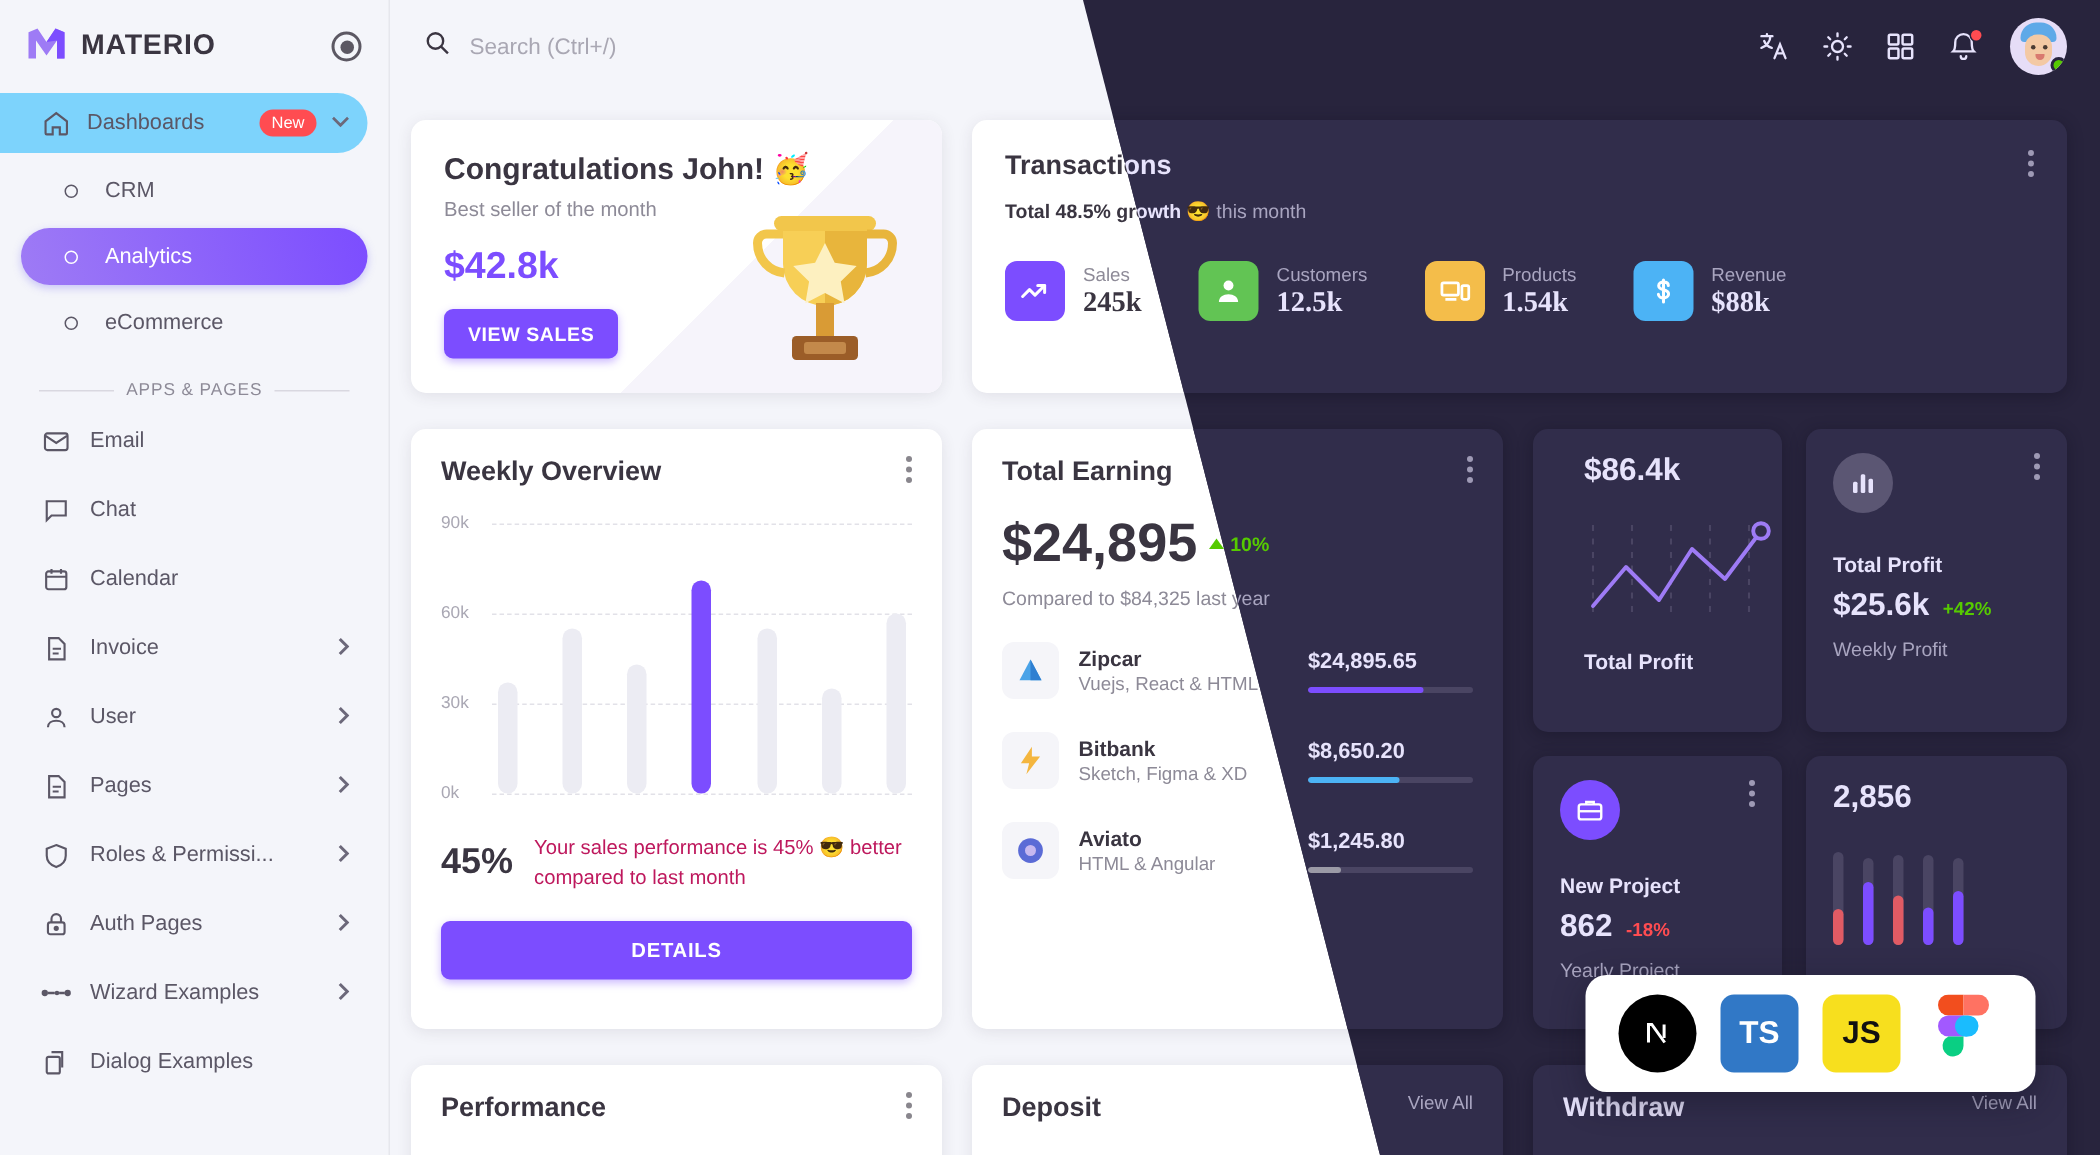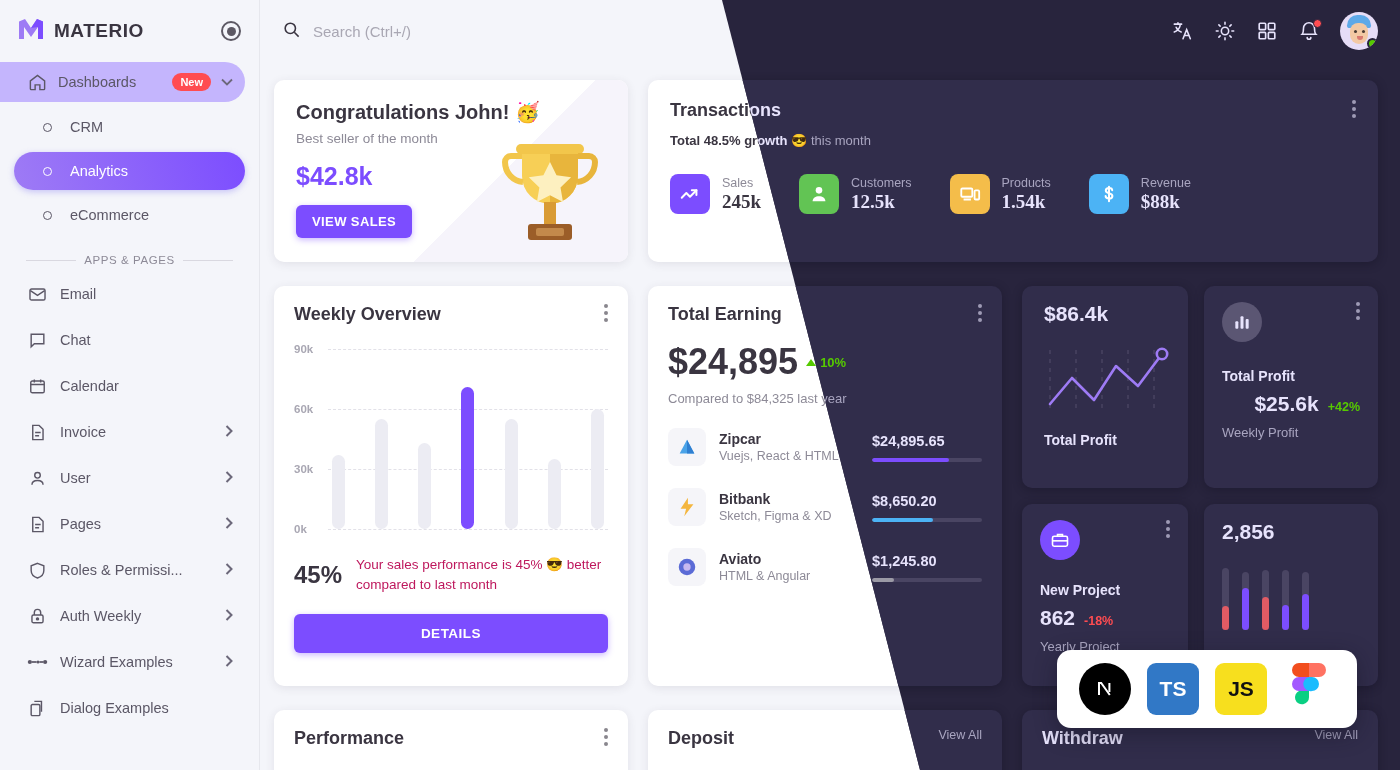--- a/index.html
+++ b/index.html
@@ -28,29 +28,29 @@
   .brand-dot { margin-left: auto; width: 20px; height: 20px; border-radius: 50%;
     border: 2px solid #3a3541d0; display:flex; align-items:center; justify-content:center; }
   .brand-dot i { width: 9px; height: 9px; border-radius: 50%; background: #3a3541d0; display:block; }
 
   .nav { padding: 0 14px; }
   .nav-item {
     height: 40px; display: flex; align-items: center; gap: 12px;
     padding: 0 12px; border-radius: 20px; margin-bottom: 6px;
     color: #5b5766; font-size: 14.5px; cursor: pointer;
   }
-  .nav-item.group { background: #c4b5fd; border-radius: 0 20px 20px 0; margin-left:-14px; padding-left: 26px; gap: 10px; }
+  .nav-item.group { background: #7dd3fc; border-radius: 0 20px 20px 0; margin-left:-14px; padding-left: 26px; gap: 10px; }
   .nav-item.active {
     background: linear-gradient(72deg, #9e7bf5 0%, #7c4dff 100%);
     color: #fff; box-shadow: 0 2px 6px rgba(115,103,240,.35);
   }
   .nav-item .ico { width: 22px; height: 22px; display:flex; align-items:center; justify-content:center; flex:0 0 22px;}
   .nav-item .lbl { flex: 1 1 auto; white-space: nowrap; overflow: hidden; }
   .badge-new {
-    background: #ff4c51; color: #fff; font-size: 11px; font-weight: bold;
+    background: #ff4c51; color: #fff; font-size: 11px; font-weight: normal;
     border-radius: 10px; padding: 2px 8px; line-height: 1.35;
   }
   .chev { font-size: 11px; color: #6c687a; }
   .bullet { width: 9px; height: 9px; border-radius: 50%; border: 1.6px solid currentColor; }
   .sub-item { height: 38px; padding-left: 22px; }
   .sect {
     display: flex; align-items: center; gap: 8px; color: #8d8a97;
     font-size: 11.5px; letter-spacing: .6px; padding: 14px 12px 8px 12px;
   }
   .sect .line { flex: 1; height: 1px; background: #d9d8e0; }
@@ -117,21 +117,21 @@
   .tx-lbl { font-size: 12.5px; color:#8d8a97; }
   .dark .tx-lbl { color:#a9a5c0; }
   .tx-val { font-size: 19px; font-weight: bold; color:#3a3541; margin-top:1px;font-family:Liberation Serif, serif; }
   .dark .tx-val { color:#e7e3fc; }
 
   
   #weekly { left: 14px; top: 224px; width: 354px; height: 400px; padding: 18px 20px; }
   .wk-chart { position: relative; height: 180px; margin-top: 24px; }
   .gridline { position:absolute; left: 34px; right: 0; height:0;
     border-top: 1px dashed #e2e1e8; }
-  .ytick { position:absolute; left:0; font-size: 11.5px; color:#a9a7b3; transform: translateY(-50%); font-weight: bold; }
+  .ytick { position:absolute; left:0; font-size: 11.5px; color:#a9a7b3; transform: translateY(-50%); }
   .bars { position:absolute; left: 38px; right: 4px; bottom: 0; top: 0;
     display:flex; align-items:flex-end; justify-content:space-between; }
   .bar { width: 13px; border-radius: 7px; background: #ececf3; }
   .bar.hi { background:#7c4dff; }
   .wk-foot { display:flex; align-items:center; gap: 14px; margin-top: 26px; }
   .wk-pct { font-size: 24px; font-weight: bold; color:#3a3541; }
   .wk-txt { font-size: 13.5px; color:#be185d; line-height: 1.45; }
   .btn-block { display:block; width:100%; margin-top: 20px; background:#7c4dff; color:#fff;
     border:none; border-radius:6px; padding: 12px 0; font-size:13.5px; font-weight:bold;
     letter-spacing:.5px; cursor:pointer; box-shadow:0 2px 6px rgba(124,77,255,.4); }
@@ -153,21 +153,21 @@
   .e-tech { font-size: 12.5px; color:#8d8a97; margin-top:2px;}
   .dark .e-tech { color:#a9a5c0; }
   .e-right { margin-left:auto; text-align:left; width: 110px;}
   .e-price { font-size: 14.5px; font-weight:bold; color:#3a3541; }
   .dark .e-price { color:#e7e3fc; }
   .e-bar { height: 4px; border-radius:3px; background:#e8e7ee; margin-top: 9px; overflow:hidden; }
   .dark .e-bar { background:#4a4563; }
   .e-bar span { display:block; height:100%; border-radius:3px; }
 
   
-  #profit1 { left: 762px; top: 224px; width: 166px; height: 202px; padding: 16px 22px; }
+  #profit1 { left: 762px; top: 224px; width: 166px; height: 202px; padding: 16px 34px; }
   #profit2 { left: 944px; top: 224px; width: 174px; height: 202px; padding: 16px 18px; }
   #project  { left: 762px; top: 442px; width: 166px; height: 182px; padding: 16px 18px; }
   #sessions { left: 944px; top: 442px; width: 174px; height: 182px; padding: 16px 18px; }
   .s-num { font-size: 21px; font-weight:bold; color:#3a3541; }
   .dark .s-num { color:#e7e3fc; }
   .s-cap { font-size: 14px; font-weight:bold; color:#3a3541; }
   .dark .s-cap { color:#e7e3fc; }
   .round-ic { width: 40px; height:40px; border-radius:50%; display:flex;align-items:center;justify-content:center;}
   .s-sub { font-size:13px; color:#8d8a97; margin-top:9px; }
   .dark .s-sub { color:#a9a5c0; }
@@ -336,21 +336,21 @@
               </svg></span>
         </div>
         <div class="nav-item">
           <span class="ico">
             <svg width="19" height="19" viewBox="0 0 24 24" fill="none" stroke="#5b5766" stroke-width="1.8">
               <rect x="5" y="10" width="14" height="10" rx="2"></rect>
                 <path d="M8 10V7a4 4 0 0 1 8 0v3"></path>
                 <circle cx="12" cy="15" r="1.3" fill="#5b5766"></circle>
               </svg>
           </span>
-          <span class="lbl">Auth Weekly</span>
+          <span class="lbl">Auth Pages</span>
           <span class="chev">
             <svg width="8" height="12" viewBox="0 0 8 12" fill="none" stroke="#6c687a" stroke-width="2">
                 <path d="M1.5 1l5 5-5 5"></path>
               </svg></span>
         </div>
         <div class="nav-item">
           <span class="ico">
             <svg width="21" height="12" viewBox="0 0 22 12" fill="none" stroke="#5b5766" stroke-width="1.8">
               <circle cx="3" cy="6" r="2.2" fill="#5b5766" stroke="none"></circle>
                 <path d="M5 6h5"></path>
@@ -827,21 +827,21 @@
                 <rect x="16.4" y="8.5" width="3.6" height="11.5" rx="1.2"></rect>
               </svg>
           </span>
           <div class="dots">
               <i></i>
               <i></i>
               <i></i>
             </div>
         </div>
         <div class="s-cap" style="margin-top:26px;">Total Profit</div>
-        <div style="display:flex;align-items:baseline;gap:9px;margin-top:8px;justify-content:flex-end;">
+        <div style="display:flex;align-items:baseline;gap:9px;margin-top:8px;">
           <span class="s-big">$25.6k</span>
           <span class="pct-up">+42%</span>
         </div>
         <div class="s-sub">Weekly Profit</div>
       </div>
 
       <div class="card" id="project">
         <div class="tx-head">
           <span class="round-ic" style="background:#7c4dff">
             <svg width="20" height="20" viewBox="0 0 24 24" fill="none" stroke="#fff" stroke-width="1.9">

